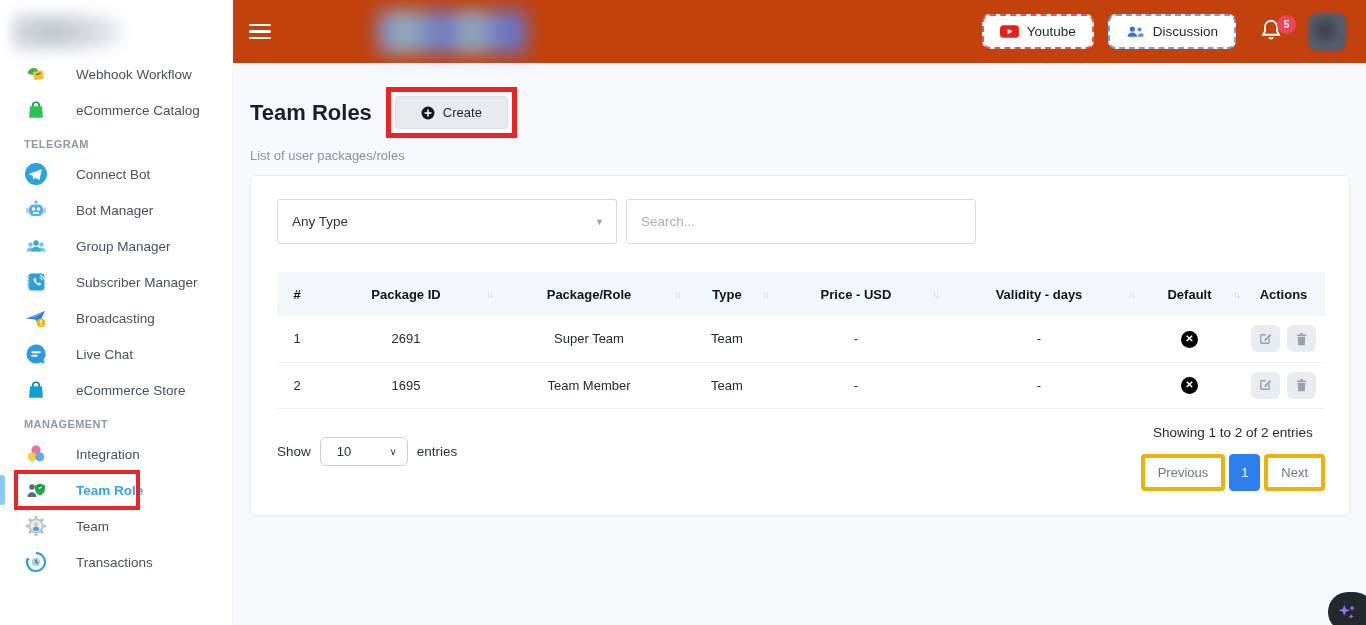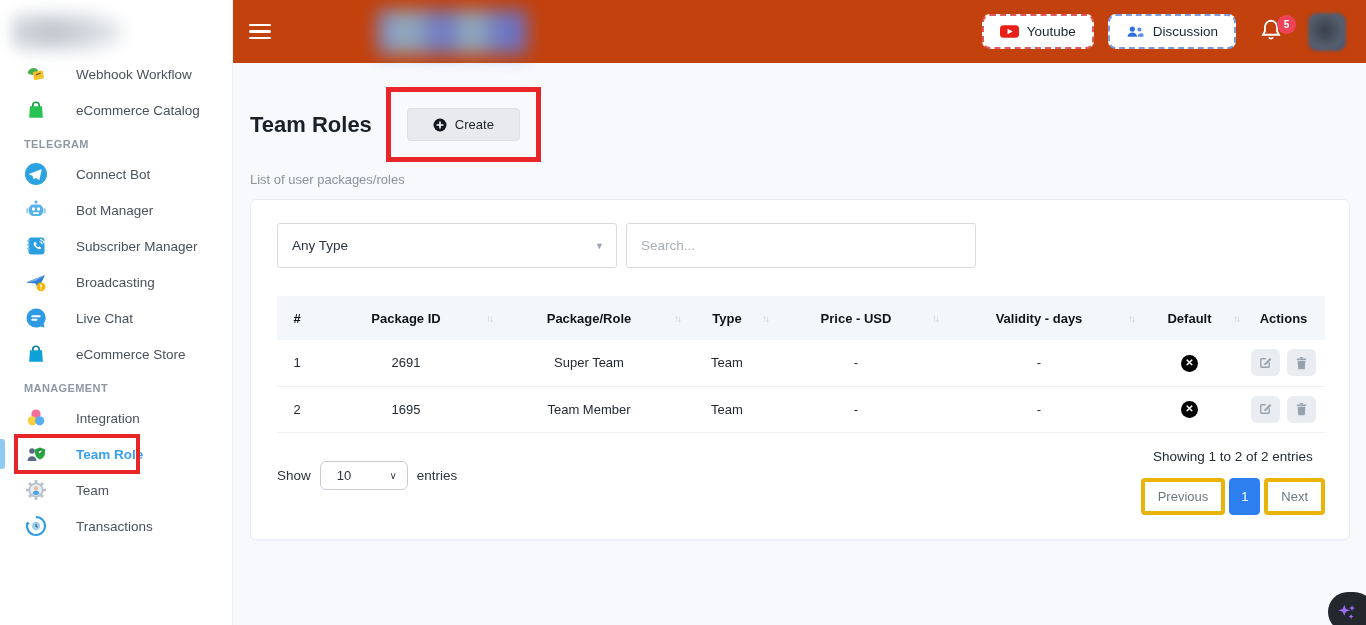--- a/index.html
+++ b/index.html
@@ -28,21 +28,21 @@
   .pill-btn.yt { border:2px dashed #e05a5a; }
   .pill-btn.disc { border:2px dashed #7d9bdf; }
   .bell-wrap { position:relative; width:30px; height:30px; margin:0 6px 0 8px; cursor:pointer; }
   .badge { position:absolute; top:-2px; right:-8px; min-width:19px; height:19px; background:#ee445a; color:#fff; font-size:10px; font-weight:bold; border-radius:50%; display:flex; align-items:center; justify-content:center; }
   .avatar { width:38px; height:38px; border-radius:9px; background:radial-gradient(circle at 45% 45%, #3a3f4a 0%, #565f6e 60%, #42507c 100%); filter:blur(1.5px); cursor:pointer; }
 
   
   .content { position:absolute; left:233px; top:63px; right:0; bottom:0; padding:24px 16px 0 17px; }
   .title-row { display:flex; align-items:center; gap:14px; }
   h1.page-title { font-size:22px; color:#1a2027; font-weight:bold; }
-  .anno-create { border:5px solid #e8262a; padding:16px; }
+  .anno-create { border:5px solid #e8262a; padding:4px; }
   .create-btn { display:flex; align-items:center; gap:8px; background:#e9eaee; border:1px solid #dcdfe4; border-radius:4px; padding:8px 25px; font-size:13px; color:#1d232b; cursor:pointer; }
   .subtitle { margin-top:10px; font-size:13px; color:#8b929c; }
 
   .card { margin-top:12px; width:1100px; background:#fff; border:1px solid #e9edf3; border-radius:6px; box-shadow:0 1px 2px rgba(20,40,80,.04); padding:23px 26px 24px 26px; }
   .filters { display:flex; gap:9px; }
   .select-box { position:relative; width:340px; height:45px; border:1px solid #d7dbe0; border-radius:3px; display:flex; align-items:center; padding:0 14px; font-size:13.5px; color:#2b3440; cursor:pointer; background:#fff; }
   .select-box .caret { position:absolute; right:12px; font-size:9px; color:#9aa2ad; }
   .search-input { width:350px; height:45px; border:1px solid #d7dbe0; border-radius:3px; padding:0 14px; font-size:13.5px; color:#2b3440; font-family:"Liberation Sans",sans-serif; }
   .search-input::placeholder { color:#a8aeb8; }
 
@@ -112,20 +112,33 @@
           <rect x="19.2" y="10" width="2.6" height="5.5" rx="1.3" fill="#a9d2ef"></rect>
           <rect x="5" y="6.5" width="14" height="11.5" rx="4.5" fill="#55b1ec"></rect>
           <circle cx="9.5" cy="11" r="1.7" fill="#fff"></circle>
           <circle cx="14.5" cy="11" r="1.7" fill="#fff"></circle>
           <rect x="9" y="14.3" width="6" height="1.7" rx=".85" fill="#fff"></rect>
         </svg>
     </span>
     <span class="lbl">Bot Manager</span>
   </div>
 
+  <div class="side-item">
+    <span class="ico">
+      <svg width="24" height="24" viewBox="0 0 24 24">
+          <circle cx="6.5" cy="10.5" r="2.2" fill="#6ec6ec"></circle>
+          <circle cx="17.5" cy="10.5" r="2.2" fill="#6ec6ec"></circle>
+          <path d="M2.5 17.5c0-2.2 1.8-4 4-4s4 1.8 4 4z" fill="#6ec6ec"></path>
+          <path d="M13.5 17.5c0-2.2 1.8-4 4-4s4 1.8 4 4z" fill="#6ec6ec"></path>
+          <circle cx="12" cy="9" r="2.7" fill="#2fa8e4"></circle>
+          <path d="M7.3 17.5c0-2.6 2.1-4.7 4.7-4.7s4.7 2.1 4.7 4.7z" fill="#2fa8e4"></path>
+        </svg>
+    </span>
+    <span class="lbl">Group Manager</span>
+  </div>
 
   <div class="side-item">
     <span class="ico">
       <svg width="24" height="24" viewBox="0 0 24 24">
           <rect x="4.5" y="3.5" width="16" height="17" rx="3" fill="#2b9fe0"></rect>
           <rect x="2.8" y="6" width="3" height="1.6" rx=".8" fill="#7fc6ec"></rect>
           <rect x="2.8" y="10" width="3" height="1.6" rx=".8" fill="#7fc6ec"></rect>
           <rect x="2.8" y="14" width="3" height="1.6" rx=".8" fill="#7fc6ec"></rect>
           <path d="M16.6 14.8c-.6 1-3 .3-4.9-1.5s-2.6-4.3-1.6-4.9l1.1-.7 1.6 2.4-1 .9c.2.8 1.5 2 2.3 2.2l1-.9 2.3 1.6z" fill="#fff"></path>
           <path d="M15.5 7.5a3.5 3.5 0 012.8 2.8M16.2 5.2a6 6 0 014.4 4.4" stroke="#fff" stroke-width="1.1" fill="none"></path>

